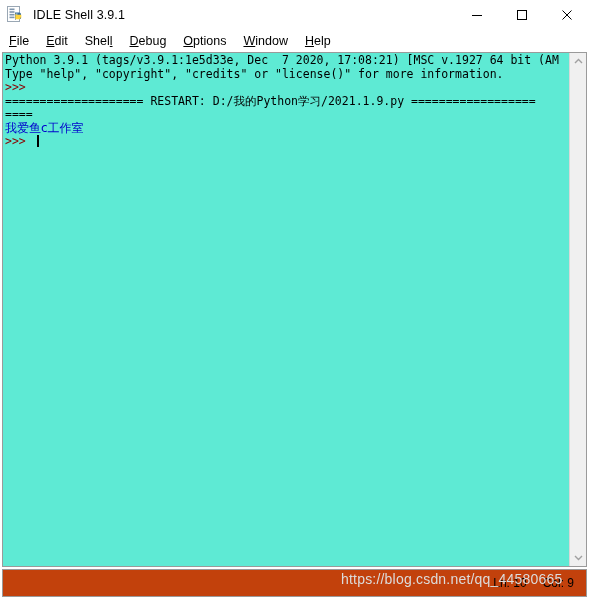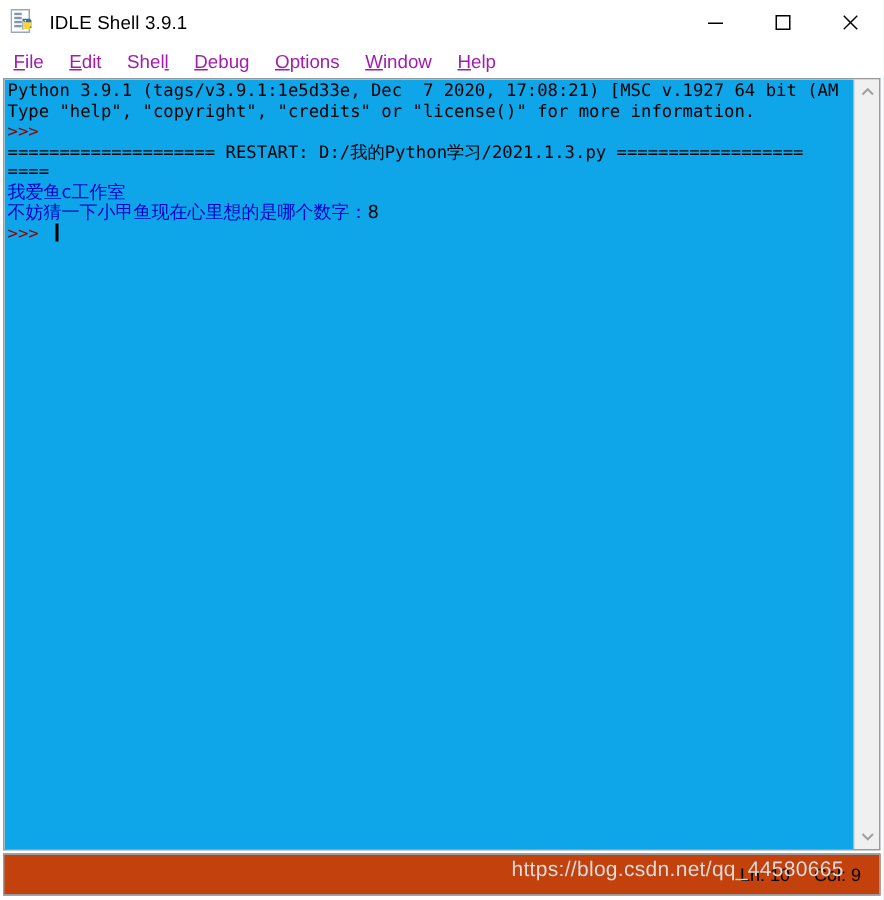--- a/index.html
+++ b/index.html
@@ -69,21 +69,21 @@
     height: 21px;
     flex: 0 0 21px;
     display: flex;
     align-items: center;
     padding-left: 9px;
     background: #ffffff;
     border-bottom: 1px solid #ffffff;
   }
   .menu-item {
     font-size: 12.5px;
-    color: #a21caf;
+    color: #000000;
     margin-right: 17px;
     white-space: nowrap;
     line-height: 16px;
   }
   .menu-item u { text-decoration: underline; }
 
   
   #text-area-wrap {
     flex: 1 1 auto;
     display: flex;
@@ -95,21 +95,21 @@
     margin: 0 2px 0 2px;
     background: #ffffff;
     overflow: hidden;
     box-sizing: border-box;
   }
   #console {
     flex: 1 1 auto;
     position: relative;
     padding: 1px 0 0 2px;
     overflow: hidden;
-    background: #0ea5e9;
+    background: #5eead4;
   }
   .line {
     font-family: "DejaVu Sans Mono", "Liberation Mono", monospace;
     font-size: 11.5px;
     line-height: 13.55px;
     white-space: pre;
     color: #000000;
     letter-spacing: 0px;
   }
   .cjk {
@@ -240,26 +240,25 @@
     <div class="menu-item"><u>W</u>indow</div>
     <div class="menu-item"><u>H</u>elp</div>
   </div>
 
   <div id="text-area-wrap">
     <div id="console">
 
       <div class="line black">Python 3.9.1 (tags/v3.9.1:1e5d33e, Dec  7 2020, 17:08:21) [MSC v.1927 64 bit (AM</div>
       <div class="line black">Type "help", "copyright", "credits" or "license()" for more information.</div>
       <div class="line maroon">&gt;&gt;&gt; </div>
-      <div class="line black">==================== RESTART: D:/我的Python学习/2021.1.3.py ==================</div>
+      <div class="line black">==================== RESTART: D:/我的Python学习/2021.1.9.py ==================</div>
       <div class="line black">====</div>
 
       <div class="cjk blue">我爱鱼c工作室</div>
 
-      <div class="cjk"><span class="blue">不妨猜一下小甲鱼现在心里想的是哪个数字：</span><span class="black">8</span></div>
 
 
       <div class="line"><span class="maroon">&gt;&gt;&gt; </span><span class="cursor"></span></div>
 
     </div>
 
     <div id="vscroll">
       <div class="scroll-arrow">
         <svg width="9" height="7" viewBox="0 0 9 7">
           <polyline points="1,5 4.5,1.5 8,5" fill="none" stroke="#a0a0a0" stroke-width="1.4"></polyline>

